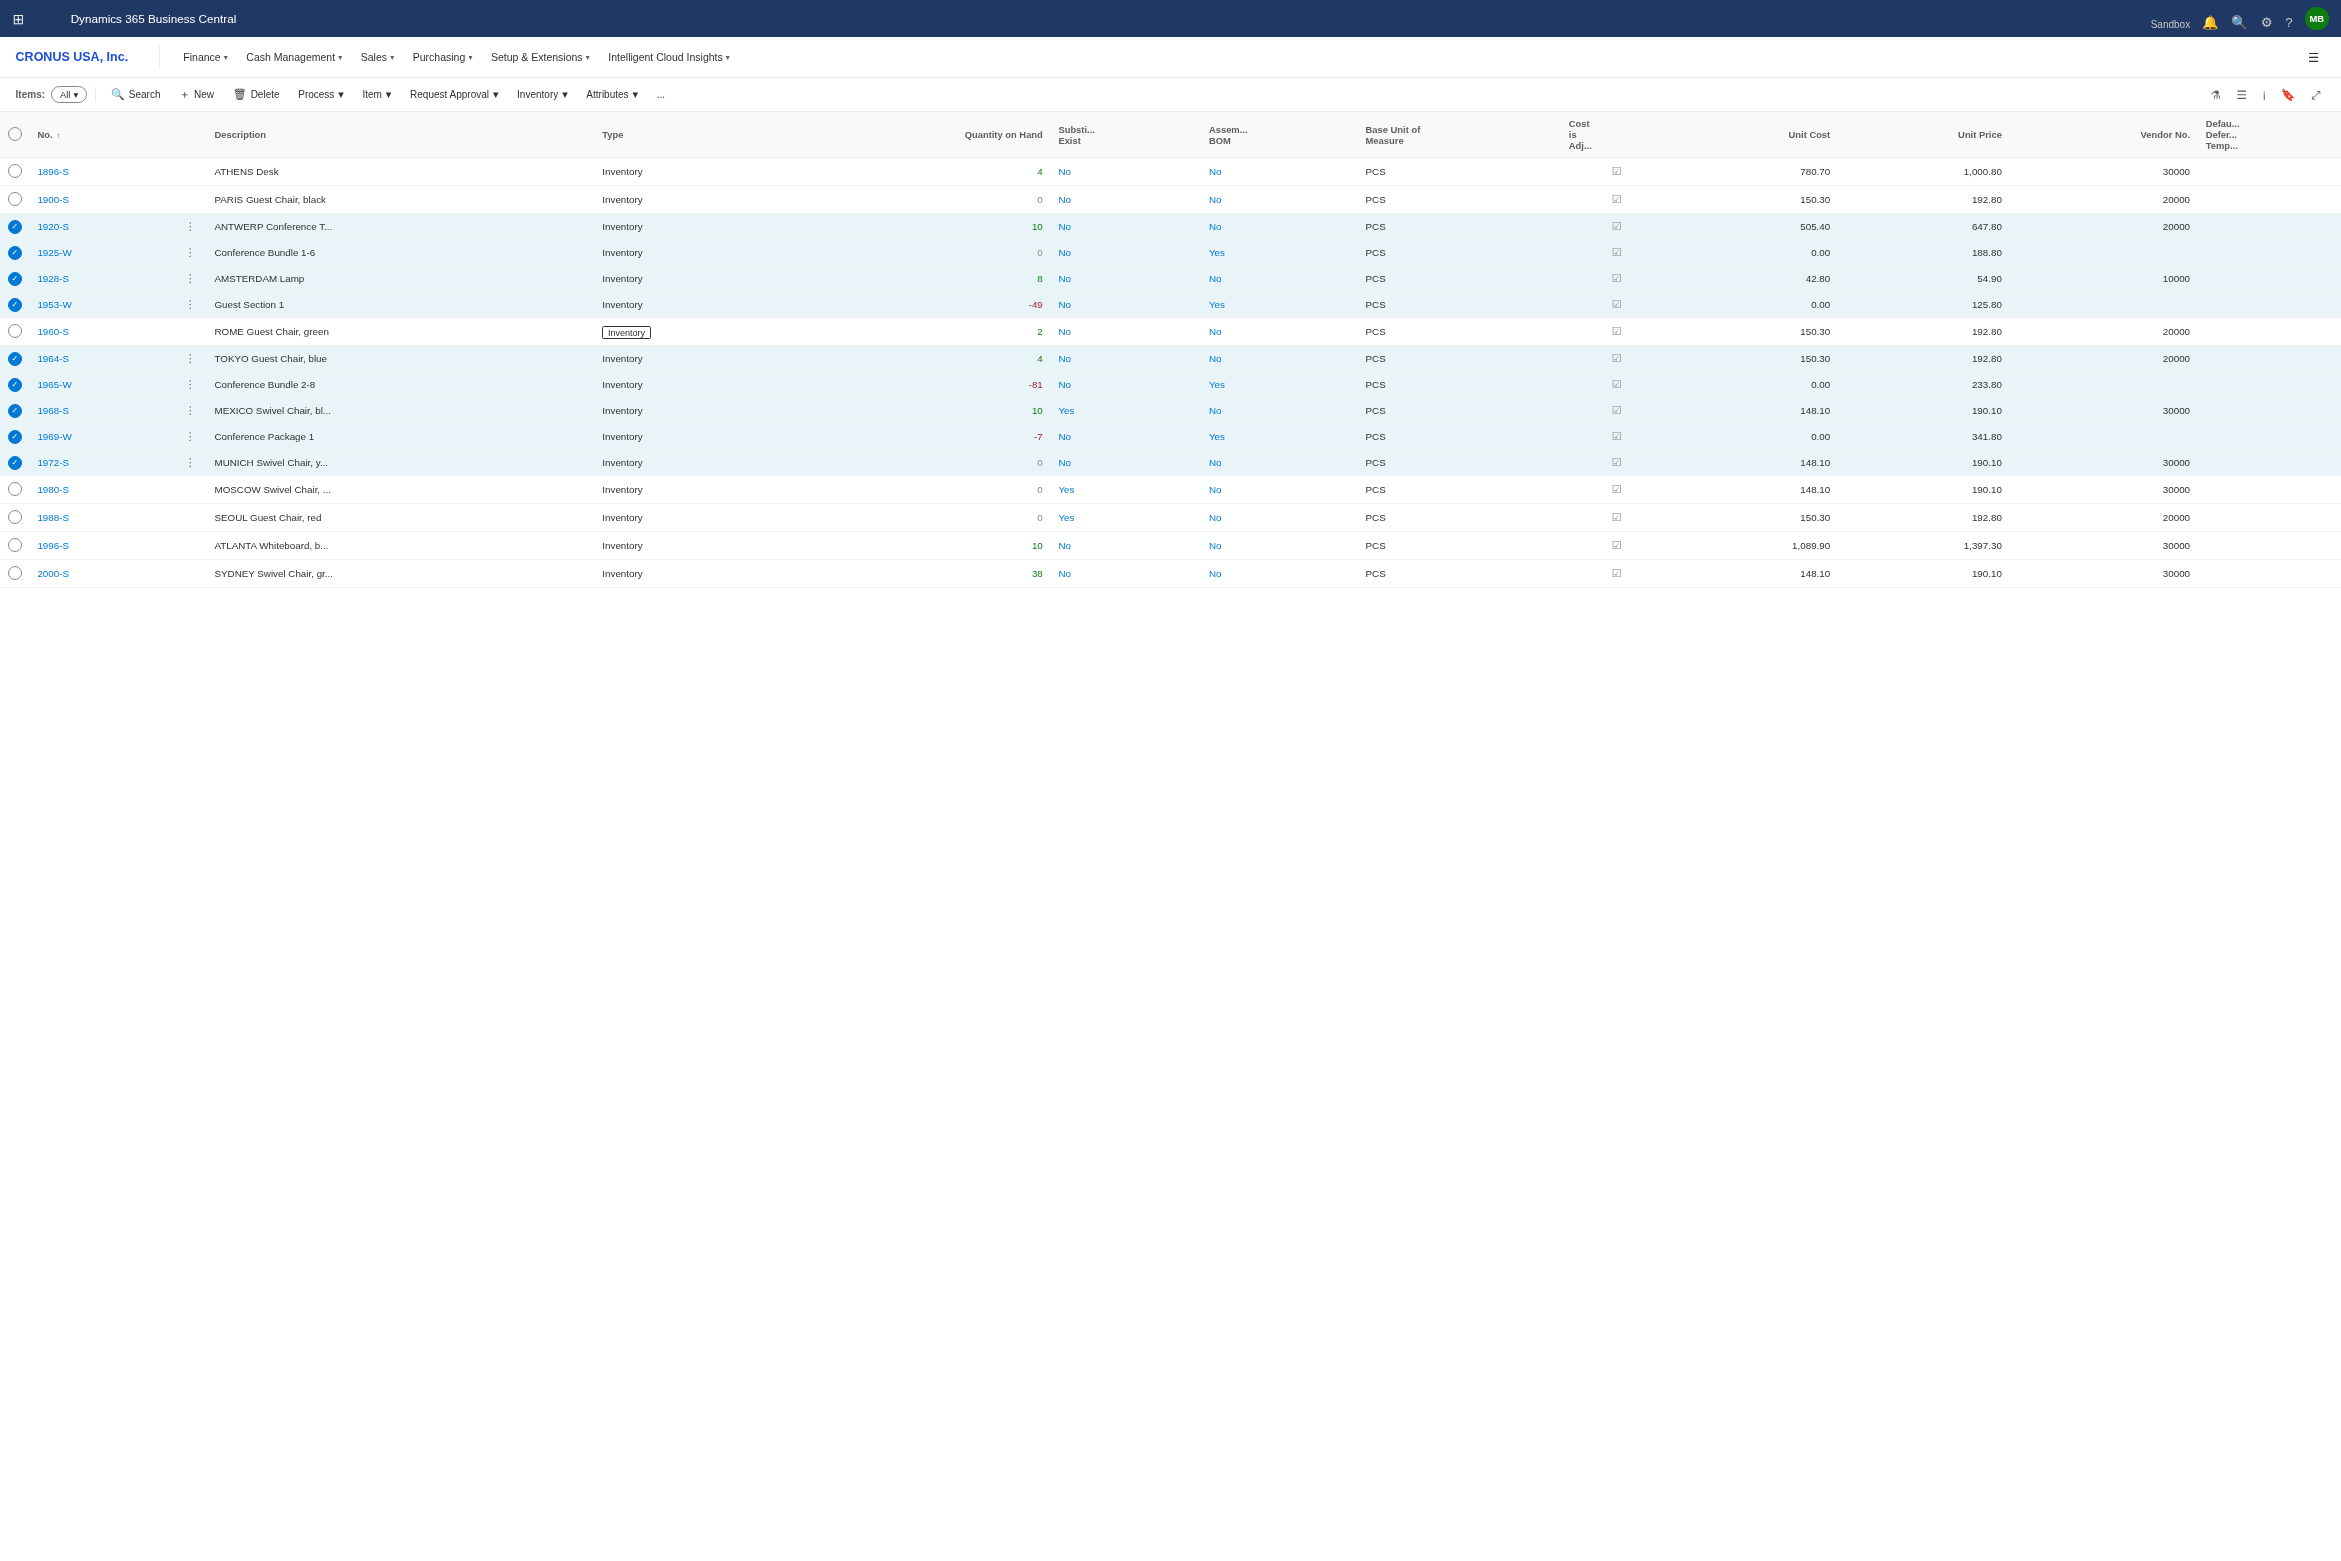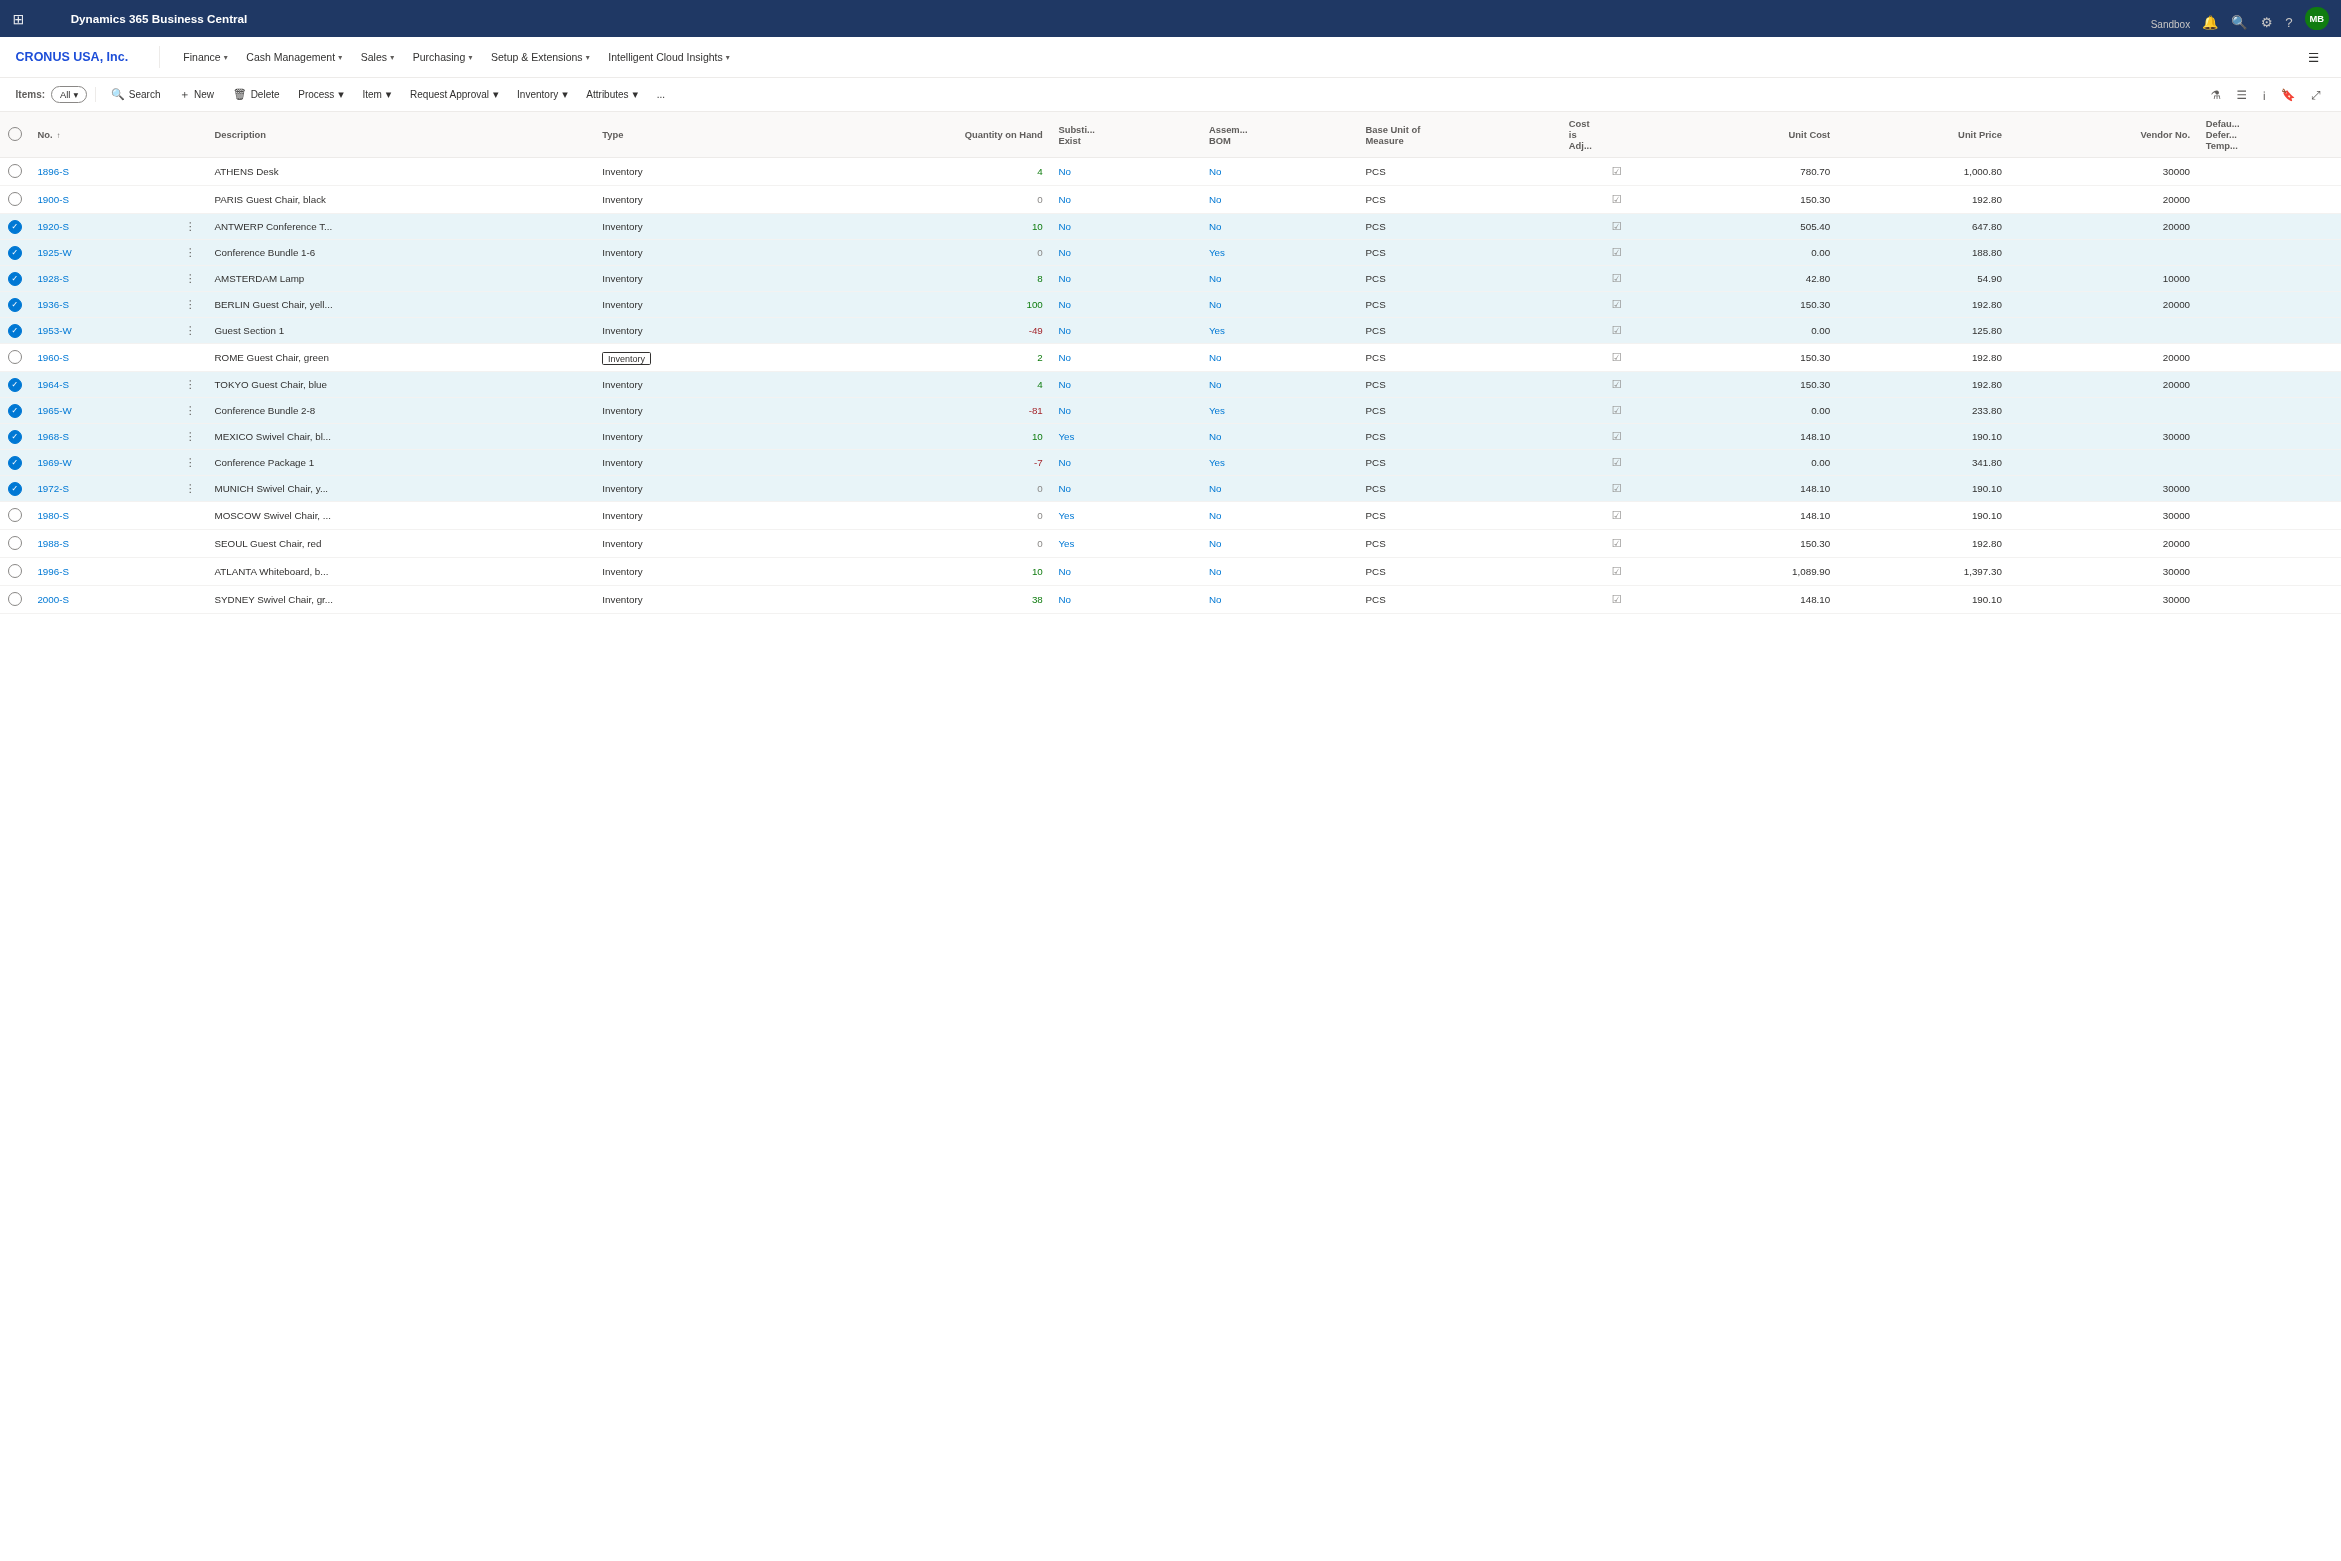--- a/index.html
+++ b/index.html
@@ -9,21 +9,21 @@
     .top-bar {
       background: #1f3864;
       color: #fff;
       height: 37px;
       display: flex;
       align-items: center;
       padding: 0 12.5px;
       gap: 9.4px;
     }
     .top-bar-grid-icon { font-size: 14px; opacity: 0.9; cursor: pointer; }
-    .top-bar-title { font-size: 11.7px; font-weight: 700; flex: 1; padding-left: 37px; }
+    .top-bar-title { font-size: 11.7px; font-weight: 400; flex: 1; padding-left: 37px; }
     .top-bar-right { display: flex; align-items: flex-end; gap: 12.5px; }
     .top-bar-sandbox { font-size: 10px; color: #c8c6c4; }
     .top-bar-icon { font-size: 13.3px; color: #c8c6c4; cursor: pointer; }
     .top-bar-avatar {
       width: 23.4px; height: 23.4px; border-radius: 50%;
       background: #107c10; color: #fff;
       display: flex; align-items: center; justify-content: center;
       font-size: 9.4px; font-weight: 600; cursor: pointer;
     }
 
@@ -341,206 +341,190 @@
           <td style="color: rgb(0, 120, 212);">No</td>
           <td>PCS</td>
           <td style="text-align: center;"><span class="checkbox-icon">☑</span></td>
           <td class="num">42.80</td>
           <td class="num">54.90</td>
           <td class="num">10000</td>
           <td></td>
         </tr>
         <tr class="selected">
           <td class="cb-col"><div class="check-circle checked"></div></td>
-          <td class="link">1936-S</td>
-          <td class="dots-col"><span class="three-dots">⋮</span></td>
-          <td>BERLIN Guest Chair, yell...</td>
-          <td class="type-cell">Inventory</td>
-          <td class="num" style="color: rgb(16, 124, 16);">100</td>
+          <td class="link">1953-W</td>
+          <td class="dots-col"><span class="three-dots">⋮</span></td>
+          <td>Guest Section 1</td>
+          <td class="type-cell">Inventory</td>
+          <td class="num" style="color: rgb(164, 38, 44);">-49</td>
+          <td class="no-link" style="color: rgb(0, 120, 212);">No</td>
+          <td style="color: rgb(0, 120, 212);">Yes</td>
+          <td>PCS</td>
+          <td style="text-align: center;"><span class="checkbox-icon">☑</span></td>
+          <td class="num">0.00</td>
+          <td class="num">125.80</td>
+          <td class="num"></td>
+          <td></td>
+        </tr>
+        <tr>
+          <td class="cb-col"><div class="check-circle"></div></td>
+          <td class="link">1960-S</td>
+          <td class="dots-col"></td>
+          <td>ROME Guest Chair, green</td>
+          <td class="type-cell"><span class="inventory-badge">Inventory</span></td>
+          <td class="num" style="color: rgb(16, 124, 16);">2</td>
           <td class="no-link" style="color: rgb(0, 120, 212);">No</td>
           <td style="color: rgb(0, 120, 212);">No</td>
           <td>PCS</td>
           <td style="text-align: center;"><span class="checkbox-icon">☑</span></td>
           <td class="num">150.30</td>
           <td class="num">192.80</td>
           <td class="num">20000</td>
           <td></td>
         </tr>
         <tr class="selected">
           <td class="cb-col"><div class="check-circle checked"></div></td>
-          <td class="link">1953-W</td>
-          <td class="dots-col"><span class="three-dots">⋮</span></td>
-          <td>Guest Section 1</td>
-          <td class="type-cell">Inventory</td>
-          <td class="num" style="color: rgb(164, 38, 44);">-49</td>
-          <td class="no-link" style="color: rgb(0, 120, 212);">No</td>
-          <td style="color: rgb(0, 120, 212);">Yes</td>
-          <td>PCS</td>
-          <td style="text-align: center;"><span class="checkbox-icon">☑</span></td>
-          <td class="num">0.00</td>
-          <td class="num">125.80</td>
-          <td class="num"></td>
-          <td></td>
-        </tr>
-        <tr>
-          <td class="cb-col"><div class="check-circle"></div></td>
-          <td class="link">1960-S</td>
-          <td class="dots-col"></td>
-          <td>ROME Guest Chair, green</td>
-          <td class="type-cell"><span class="inventory-badge">Inventory</span></td>
-          <td class="num" style="color: rgb(16, 124, 16);">2</td>
+          <td class="link">1964-S</td>
+          <td class="dots-col"><span class="three-dots">⋮</span></td>
+          <td>TOKYO Guest Chair, blue</td>
+          <td class="type-cell">Inventory</td>
+          <td class="num" style="color: rgb(16, 124, 16);">4</td>
           <td class="no-link" style="color: rgb(0, 120, 212);">No</td>
           <td style="color: rgb(0, 120, 212);">No</td>
           <td>PCS</td>
           <td style="text-align: center;"><span class="checkbox-icon">☑</span></td>
           <td class="num">150.30</td>
           <td class="num">192.80</td>
           <td class="num">20000</td>
           <td></td>
         </tr>
         <tr class="selected">
           <td class="cb-col"><div class="check-circle checked"></div></td>
-          <td class="link">1964-S</td>
-          <td class="dots-col"><span class="three-dots">⋮</span></td>
-          <td>TOKYO Guest Chair, blue</td>
-          <td class="type-cell">Inventory</td>
-          <td class="num" style="color: rgb(16, 124, 16);">4</td>
-          <td class="no-link" style="color: rgb(0, 120, 212);">No</td>
+          <td class="link">1965-W</td>
+          <td class="dots-col"><span class="three-dots">⋮</span></td>
+          <td>Conference Bundle 2-8</td>
+          <td class="type-cell">Inventory</td>
+          <td class="num" style="color: rgb(164, 38, 44);">-81</td>
+          <td class="no-link" style="color: rgb(0, 120, 212);">No</td>
+          <td style="color: rgb(0, 120, 212);">Yes</td>
+          <td>PCS</td>
+          <td style="text-align: center;"><span class="checkbox-icon">☑</span></td>
+          <td class="num">0.00</td>
+          <td class="num">233.80</td>
+          <td class="num"></td>
+          <td></td>
+        </tr>
+        <tr class="selected">
+          <td class="cb-col"><div class="check-circle checked"></div></td>
+          <td class="link">1968-S</td>
+          <td class="dots-col"><span class="three-dots">⋮</span></td>
+          <td>MEXICO Swivel Chair, bl...</td>
+          <td class="type-cell">Inventory</td>
+          <td class="num" style="color: rgb(16, 124, 16);">10</td>
+          <td class="yes-link" style="color: rgb(0, 120, 212);">Yes</td>
+          <td style="color: rgb(0, 120, 212);">No</td>
+          <td>PCS</td>
+          <td style="text-align: center;"><span class="checkbox-icon">☑</span></td>
+          <td class="num">148.10</td>
+          <td class="num">190.10</td>
+          <td class="num">30000</td>
+          <td></td>
+        </tr>
+        <tr class="selected">
+          <td class="cb-col"><div class="check-circle checked"></div></td>
+          <td class="link">1969-W</td>
+          <td class="dots-col"><span class="three-dots">⋮</span></td>
+          <td>Conference Package 1</td>
+          <td class="type-cell">Inventory</td>
+          <td class="num" style="color: rgb(164, 38, 44);">-7</td>
+          <td class="no-link" style="color: rgb(0, 120, 212);">No</td>
+          <td style="color: rgb(0, 120, 212);">Yes</td>
+          <td>PCS</td>
+          <td style="text-align: center;"><span class="checkbox-icon">☑</span></td>
+          <td class="num">0.00</td>
+          <td class="num">341.80</td>
+          <td class="num"></td>
+          <td></td>
+        </tr>
+        <tr class="selected">
+          <td class="cb-col"><div class="check-circle checked"></div></td>
+          <td class="link">1972-S</td>
+          <td class="dots-col"><span class="three-dots">⋮</span></td>
+          <td>MUNICH Swivel Chair, y...</td>
+          <td class="type-cell">Inventory</td>
+          <td class="num" style="color: rgb(138, 136, 134);">0</td>
+          <td class="no-link" style="color: rgb(0, 120, 212);">No</td>
+          <td style="color: rgb(0, 120, 212);">No</td>
+          <td>PCS</td>
+          <td style="text-align: center;"><span class="checkbox-icon">☑</span></td>
+          <td class="num">148.10</td>
+          <td class="num">190.10</td>
+          <td class="num">30000</td>
+          <td></td>
+        </tr>
+        <tr>
+          <td class="cb-col"><div class="check-circle"></div></td>
+          <td class="link">1980-S</td>
+          <td class="dots-col"></td>
+          <td>MOSCOW Swivel Chair, ...</td>
+          <td class="type-cell">Inventory</td>
+          <td class="num" style="color: rgb(138, 136, 134);">0</td>
+          <td class="yes-link" style="color: rgb(0, 120, 212);">Yes</td>
+          <td style="color: rgb(0, 120, 212);">No</td>
+          <td>PCS</td>
+          <td style="text-align: center;"><span class="checkbox-icon">☑</span></td>
+          <td class="num">148.10</td>
+          <td class="num">190.10</td>
+          <td class="num">30000</td>
+          <td></td>
+        </tr>
+        <tr>
+          <td class="cb-col"><div class="check-circle"></div></td>
+          <td class="link">1988-S</td>
+          <td class="dots-col"></td>
+          <td>SEOUL Guest Chair, red</td>
+          <td class="type-cell">Inventory</td>
+          <td class="num" style="color: rgb(138, 136, 134);">0</td>
+          <td class="yes-link" style="color: rgb(0, 120, 212);">Yes</td>
           <td style="color: rgb(0, 120, 212);">No</td>
           <td>PCS</td>
           <td style="text-align: center;"><span class="checkbox-icon">☑</span></td>
           <td class="num">150.30</td>
           <td class="num">192.80</td>
           <td class="num">20000</td>
           <td></td>
         </tr>
-        <tr class="selected">
-          <td class="cb-col"><div class="check-circle checked"></div></td>
-          <td class="link">1965-W</td>
-          <td class="dots-col"><span class="three-dots">⋮</span></td>
-          <td>Conference Bundle 2-8</td>
-          <td class="type-cell">Inventory</td>
-          <td class="num" style="color: rgb(164, 38, 44);">-81</td>
-          <td class="no-link" style="color: rgb(0, 120, 212);">No</td>
-          <td style="color: rgb(0, 120, 212);">Yes</td>
-          <td>PCS</td>
-          <td style="text-align: center;"><span class="checkbox-icon">☑</span></td>
-          <td class="num">0.00</td>
-          <td class="num">233.80</td>
-          <td class="num"></td>
-          <td></td>
-        </tr>
-        <tr class="selected">
-          <td class="cb-col"><div class="check-circle checked"></div></td>
-          <td class="link">1968-S</td>
-          <td class="dots-col"><span class="three-dots">⋮</span></td>
-          <td>MEXICO Swivel Chair, bl...</td>
+        <tr>
+          <td class="cb-col"><div class="check-circle"></div></td>
+          <td class="link">1996-S</td>
+          <td class="dots-col"></td>
+          <td>ATLANTA Whiteboard, b...</td>
           <td class="type-cell">Inventory</td>
           <td class="num" style="color: rgb(16, 124, 16);">10</td>
-          <td class="yes-link" style="color: rgb(0, 120, 212);">Yes</td>
+          <td class="no-link" style="color: rgb(0, 120, 212);">No</td>
+          <td style="color: rgb(0, 120, 212);">No</td>
+          <td>PCS</td>
+          <td style="text-align: center;"><span class="checkbox-icon">☑</span></td>
+          <td class="num">1,089.90</td>
+          <td class="num">1,397.30</td>
+          <td class="num">30000</td>
+          <td></td>
+        </tr>
+        <tr>
+          <td class="cb-col"><div class="check-circle"></div></td>
+          <td class="link">2000-S</td>
+          <td class="dots-col"></td>
+          <td>SYDNEY Swivel Chair, gr...</td>
+          <td class="type-cell">Inventory</td>
+          <td class="num" style="color: rgb(16, 124, 16);">38</td>
+          <td class="no-link" style="color: rgb(0, 120, 212);">No</td>
           <td style="color: rgb(0, 120, 212);">No</td>
           <td>PCS</td>
           <td style="text-align: center;"><span class="checkbox-icon">☑</span></td>
           <td class="num">148.10</td>
           <td class="num">190.10</td>
           <td class="num">30000</td>
           <td></td>
         </tr>
-        <tr class="selected">
-          <td class="cb-col"><div class="check-circle checked"></div></td>
-          <td class="link">1969-W</td>
-          <td class="dots-col"><span class="three-dots">⋮</span></td>
-          <td>Conference Package 1</td>
-          <td class="type-cell">Inventory</td>
-          <td class="num" style="color: rgb(164, 38, 44);">-7</td>
-          <td class="no-link" style="color: rgb(0, 120, 212);">No</td>
-          <td style="color: rgb(0, 120, 212);">Yes</td>
-          <td>PCS</td>
-          <td style="text-align: center;"><span class="checkbox-icon">☑</span></td>
-          <td class="num">0.00</td>
-          <td class="num">341.80</td>
-          <td class="num"></td>
-          <td></td>
-        </tr>
-        <tr class="selected">
-          <td class="cb-col"><div class="check-circle checked"></div></td>
-          <td class="link">1972-S</td>
-          <td class="dots-col"><span class="three-dots">⋮</span></td>
-          <td>MUNICH Swivel Chair, y...</td>
-          <td class="type-cell">Inventory</td>
-          <td class="num" style="color: rgb(138, 136, 134);">0</td>
-          <td class="no-link" style="color: rgb(0, 120, 212);">No</td>
-          <td style="color: rgb(0, 120, 212);">No</td>
-          <td>PCS</td>
-          <td style="text-align: center;"><span class="checkbox-icon">☑</span></td>
-          <td class="num">148.10</td>
-          <td class="num">190.10</td>
-          <td class="num">30000</td>
-          <td></td>
-        </tr>
-        <tr>
-          <td class="cb-col"><div class="check-circle"></div></td>
-          <td class="link">1980-S</td>
-          <td class="dots-col"></td>
-          <td>MOSCOW Swivel Chair, ...</td>
-          <td class="type-cell">Inventory</td>
-          <td class="num" style="color: rgb(138, 136, 134);">0</td>
-          <td class="yes-link" style="color: rgb(0, 120, 212);">Yes</td>
-          <td style="color: rgb(0, 120, 212);">No</td>
-          <td>PCS</td>
-          <td style="text-align: center;"><span class="checkbox-icon">☑</span></td>
-          <td class="num">148.10</td>
-          <td class="num">190.10</td>
-          <td class="num">30000</td>
-          <td></td>
-        </tr>
-        <tr>
-          <td class="cb-col"><div class="check-circle"></div></td>
-          <td class="link">1988-S</td>
-          <td class="dots-col"></td>
-          <td>SEOUL Guest Chair, red</td>
-          <td class="type-cell">Inventory</td>
-          <td class="num" style="color: rgb(138, 136, 134);">0</td>
-          <td class="yes-link" style="color: rgb(0, 120, 212);">Yes</td>
-          <td style="color: rgb(0, 120, 212);">No</td>
-          <td>PCS</td>
-          <td style="text-align: center;"><span class="checkbox-icon">☑</span></td>
-          <td class="num">150.30</td>
-          <td class="num">192.80</td>
-          <td class="num">20000</td>
-          <td></td>
-        </tr>
-        <tr>
-          <td class="cb-col"><div class="check-circle"></div></td>
-          <td class="link">1996-S</td>
-          <td class="dots-col"></td>
-          <td>ATLANTA Whiteboard, b...</td>
-          <td class="type-cell">Inventory</td>
-          <td class="num" style="color: rgb(16, 124, 16);">10</td>
-          <td class="no-link" style="color: rgb(0, 120, 212);">No</td>
-          <td style="color: rgb(0, 120, 212);">No</td>
-          <td>PCS</td>
-          <td style="text-align: center;"><span class="checkbox-icon">☑</span></td>
-          <td class="num">1,089.90</td>
-          <td class="num">1,397.30</td>
-          <td class="num">30000</td>
-          <td></td>
-        </tr>
-        <tr>
-          <td class="cb-col"><div class="check-circle"></div></td>
-          <td class="link">2000-S</td>
-          <td class="dots-col"></td>
-          <td>SYDNEY Swivel Chair, gr...</td>
-          <td class="type-cell">Inventory</td>
-          <td class="num" style="color: rgb(16, 124, 16);">38</td>
-          <td class="no-link" style="color: rgb(0, 120, 212);">No</td>
-          <td style="color: rgb(0, 120, 212);">No</td>
-          <td>PCS</td>
-          <td style="text-align: center;"><span class="checkbox-icon">☑</span></td>
-          <td class="num">148.10</td>
-          <td class="num">190.10</td>
-          <td class="num">30000</td>
-          <td></td>
-        </tr>
       </tbody>
   </table>
 </div>
 
 
 </body></html>

